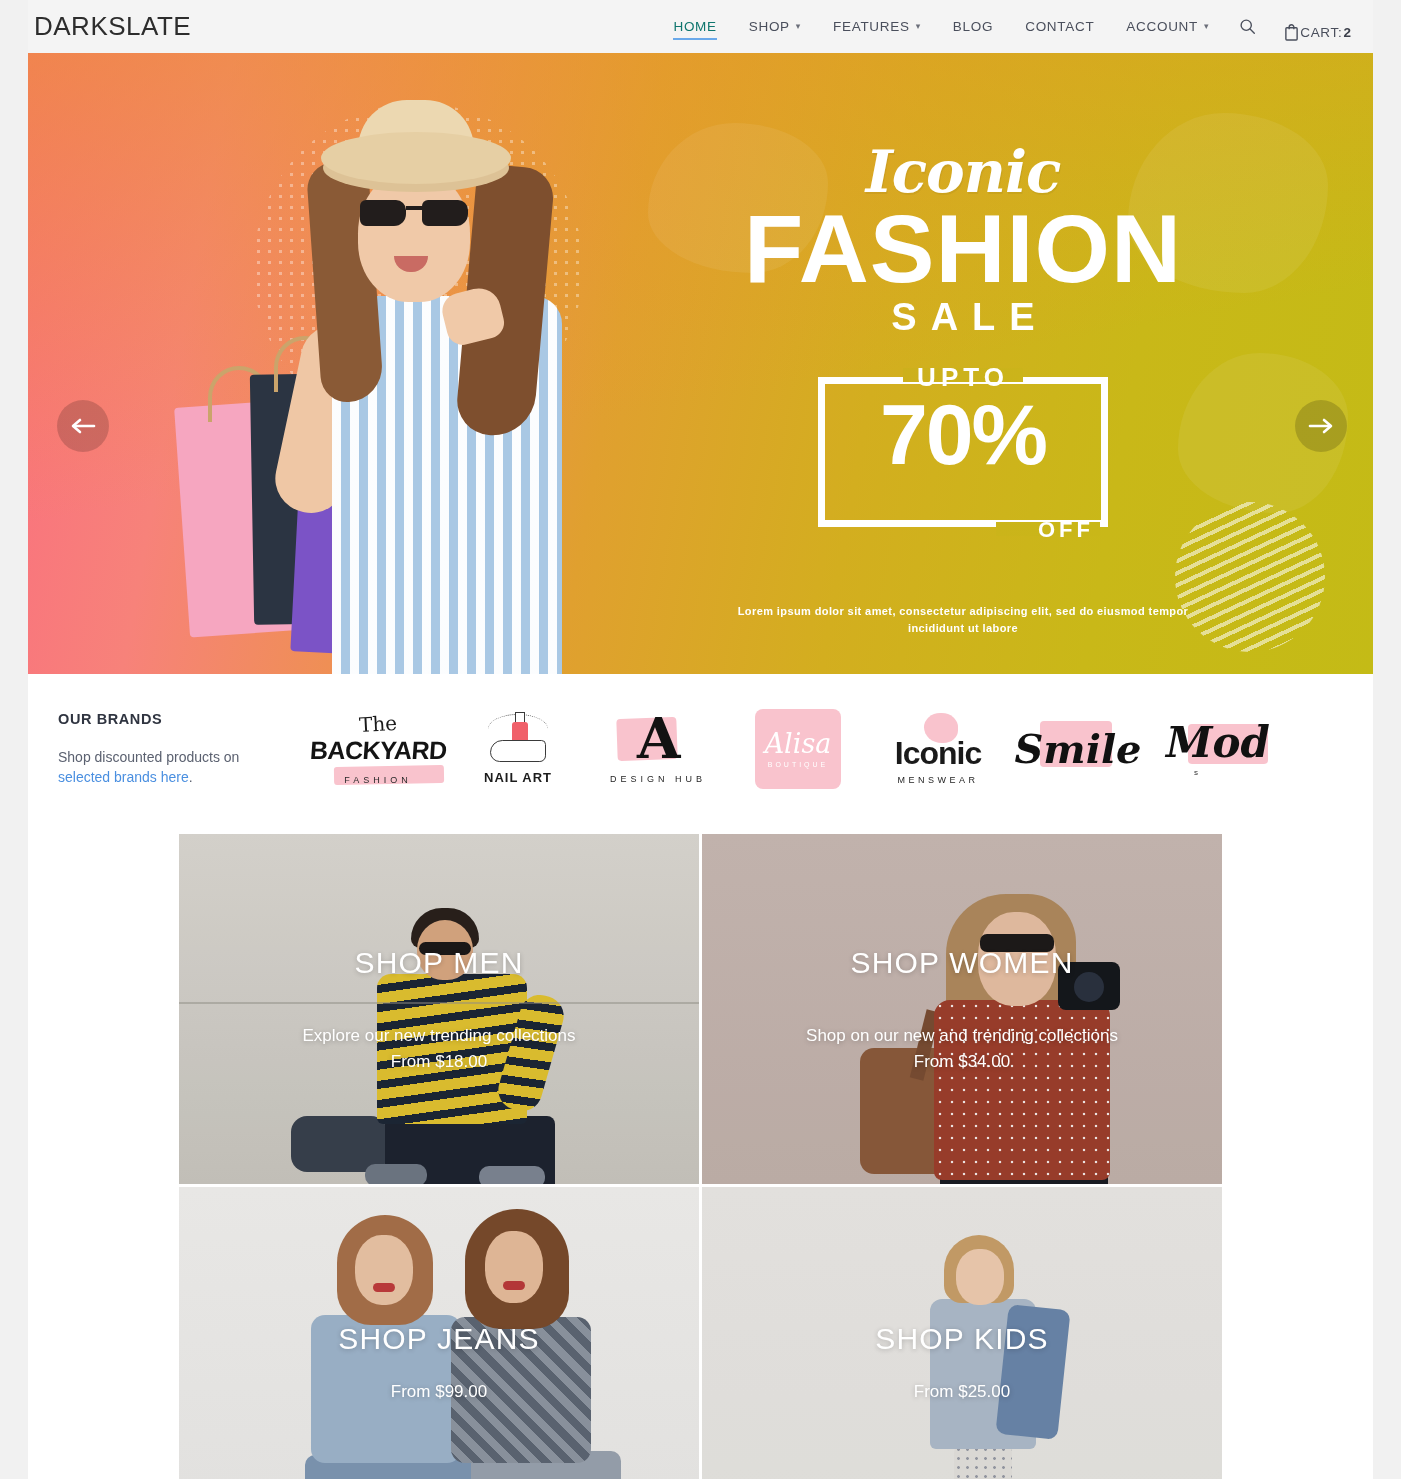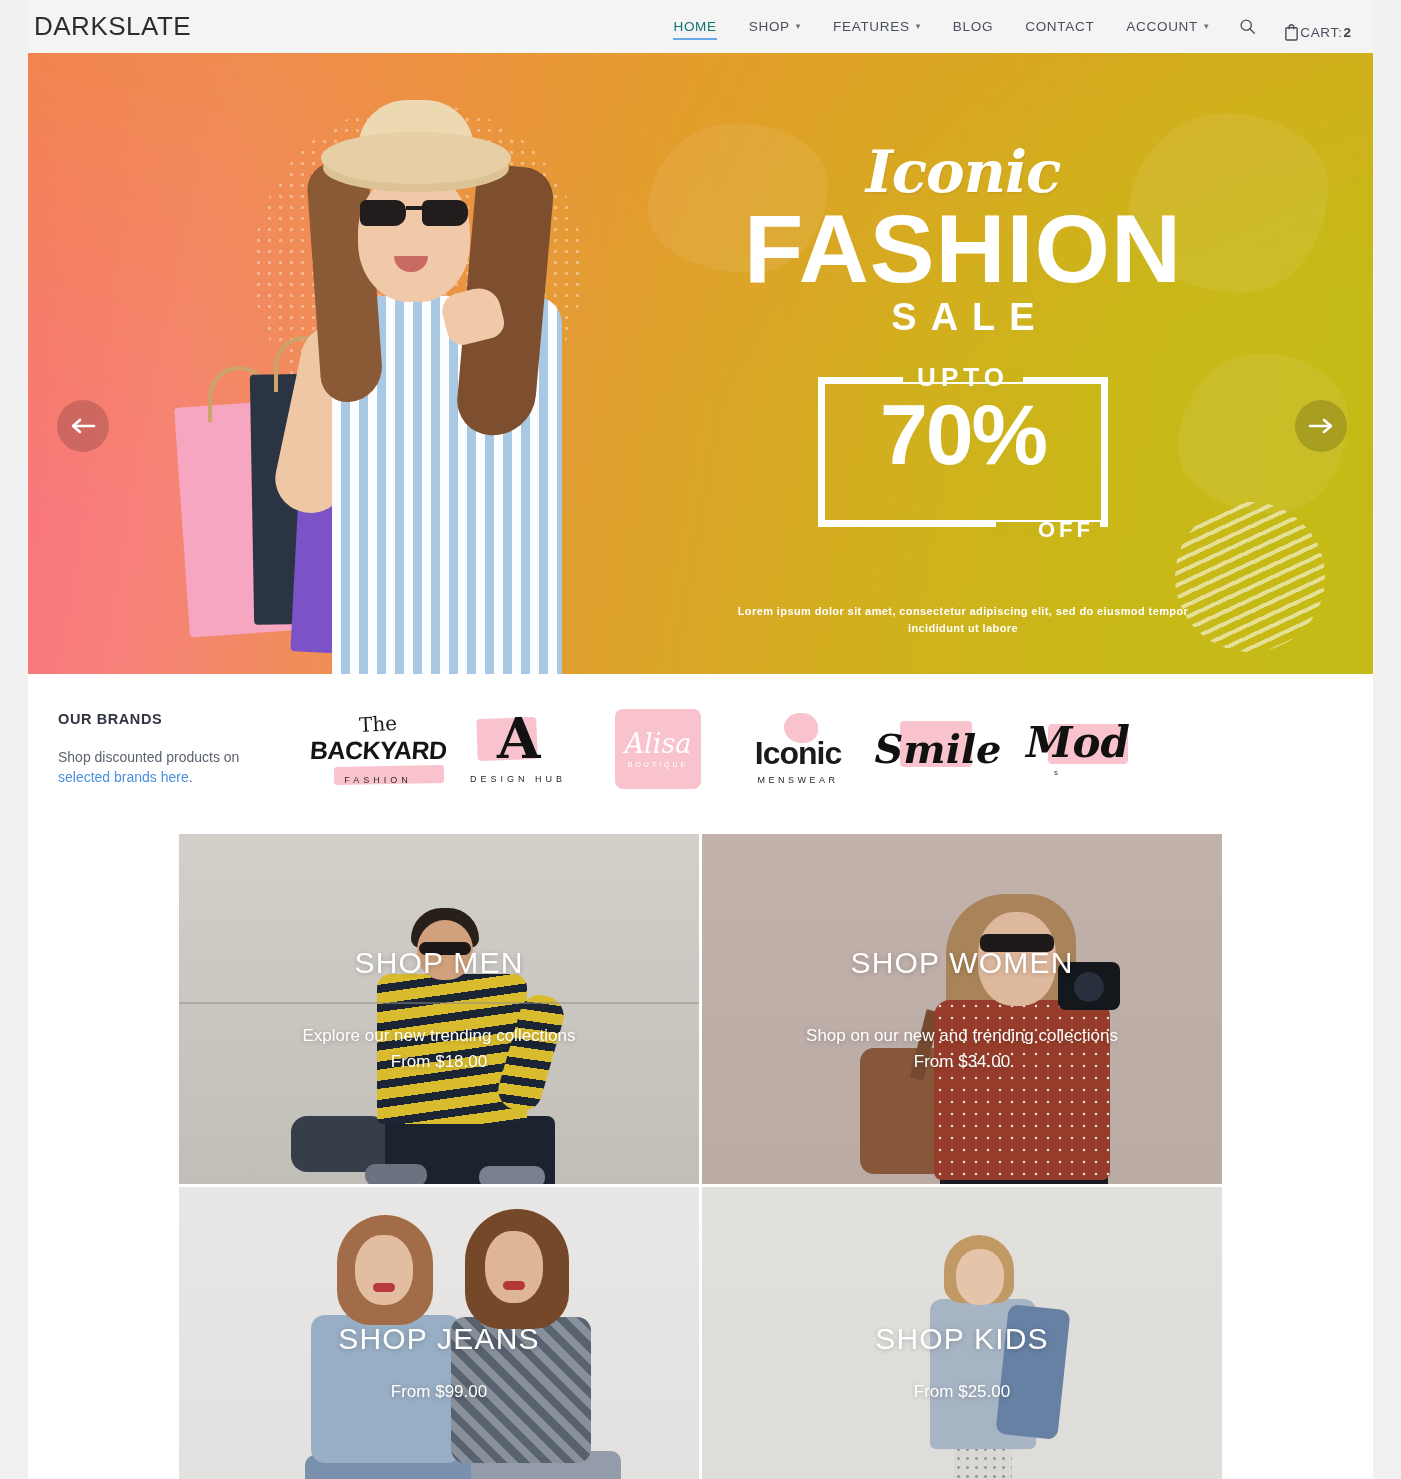--- a/index.html
+++ b/index.html
@@ -443,20 +443,29 @@
 
       <div class="brand-cell">
         <div class="bk-the">The</div>
         <div class="bk-main">BACKYARD</div>
         <div class="bk-studio-wrap">
           <span class="bk-swatch"></span>
           <span class="bk-studio">FASHION</span>
         </div>
       </div>
 
+      <div class="brand-cell">
+        <div class="nail-icon">
+          <span class="nail-ring"></span>
+          <span class="nail-cap"></span>
+          <span class="nail-bottle"></span>
+          <span class="nail-hand"></span>
+        </div>
+        <div class="nail-text">NAIL ART</div>
+      </div>
 
       <div class="brand-cell">
         <div class="a-logo">
           <span class="a-swatch"></span>
           <span class="a-glyph">A</span>
         </div>
         <div class="a-sub">DESIGN HUB</div>
       </div>
 
       <div class="brand-cell">

